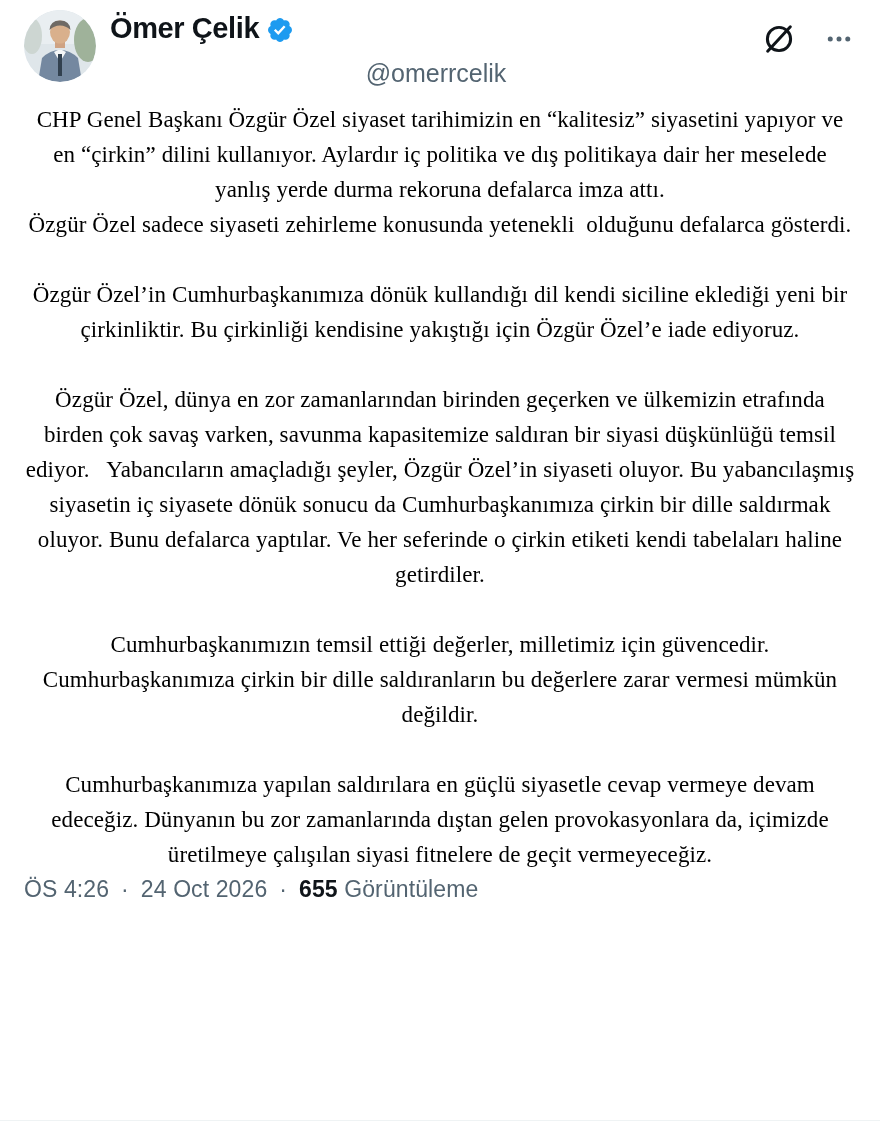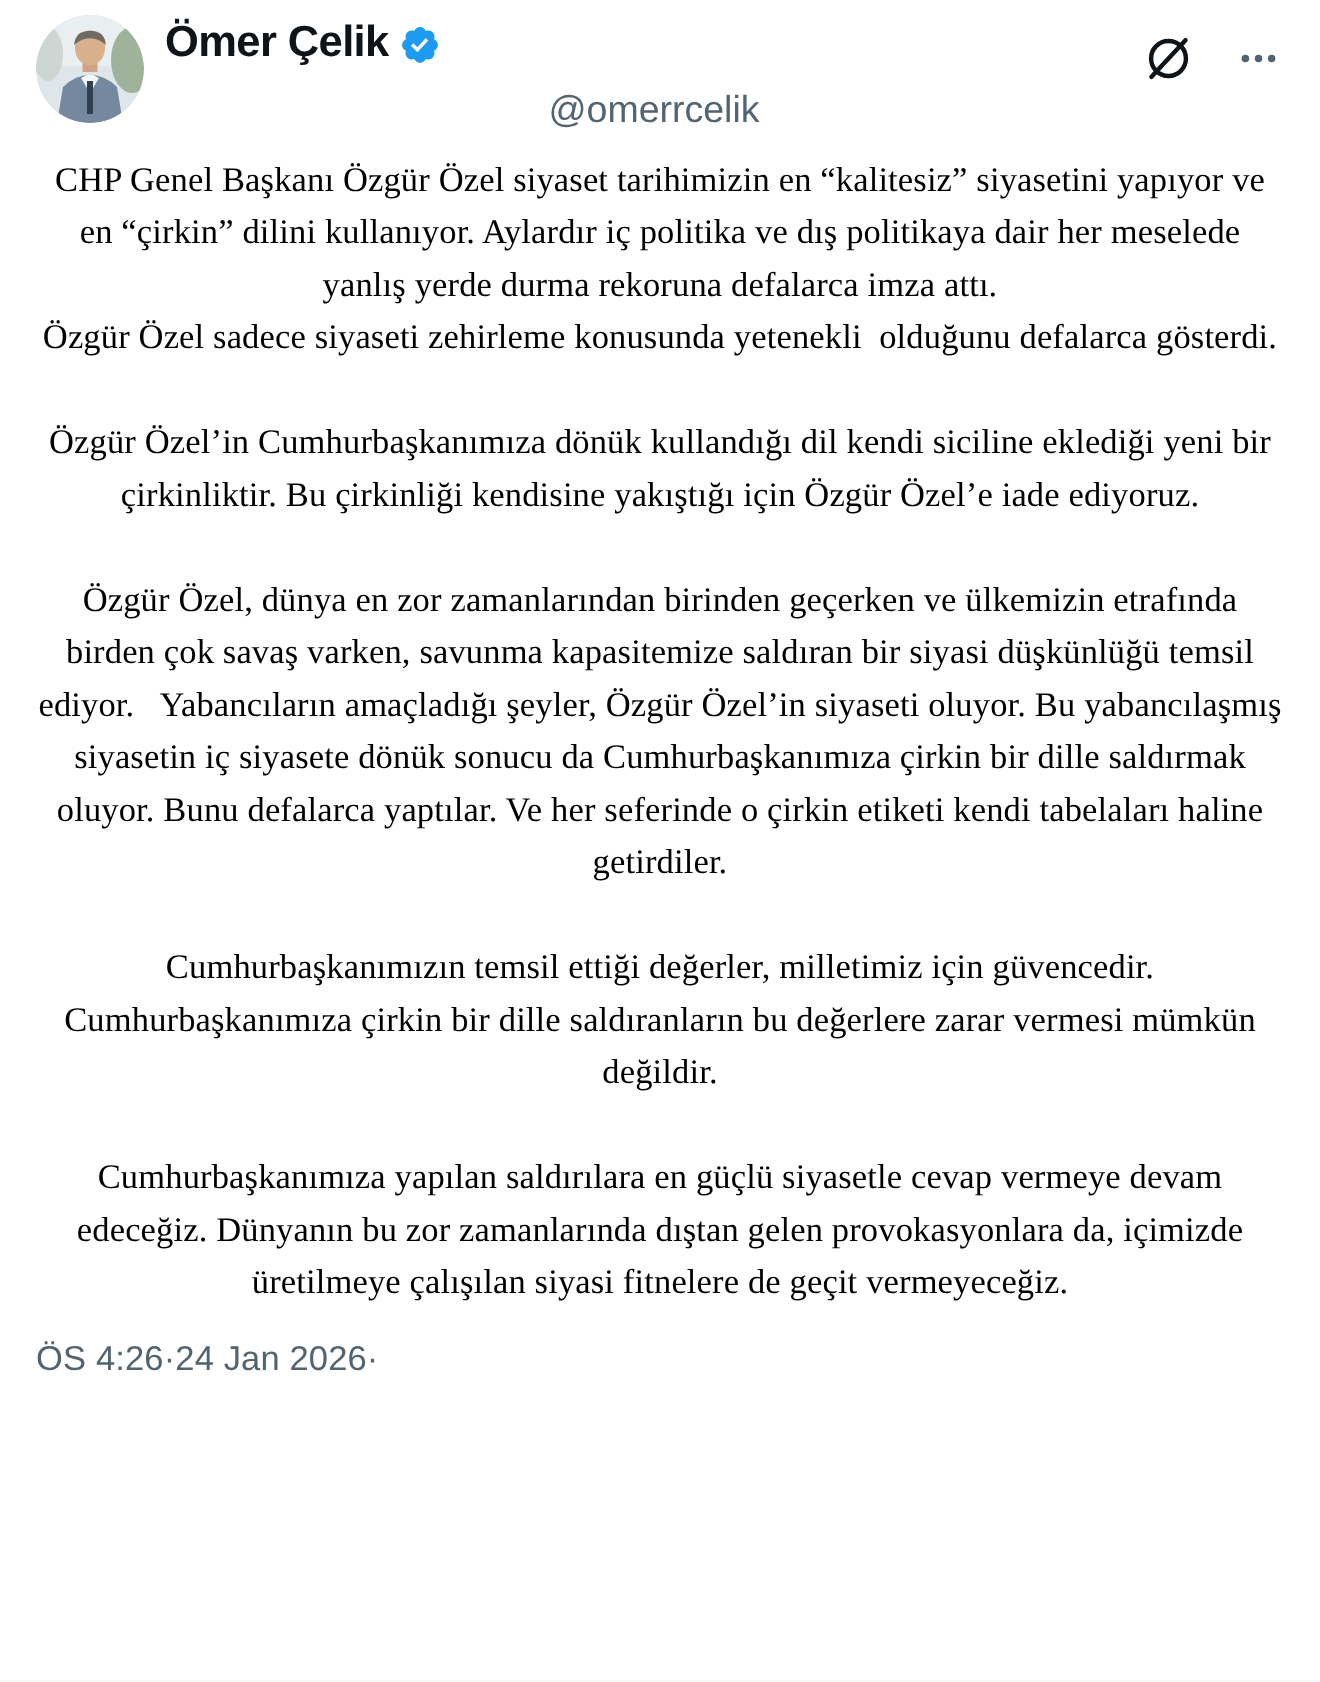--- a/index.html
+++ b/index.html
@@ -36,23 +36,23 @@
   .body-text {
     margin-top: 14px;
     font-size: 23px; line-height: 35px;
     letter-spacing: 0.1px;
     white-space: pre-wrap;
     word-wrap: break-word;
     color: #000000;
     font-family: Liberation Serif, serif;
   }
   .footer {
-    margin-top: 20px;
+    margin-top: 4px;
     font-size: 23px; color: #536471;
-    display: flex; align-items: baseline; gap: 0;
+    display: flex; align-items: baseline; gap: 12px;
     letter-spacing: 0.1px;
   }
   .footer .views-count { color: #0f1419; font-weight: bold; }
 </style>
 </head>
 <body>
 
 <article class="tweet">
 
   <div class="header">
@@ -115,17 +115,18 @@
 
 Özgür Özel, dünya en zor zamanlarından birinden geçerken ve ülkemizin etrafında birden çok savaş varken, savunma kapasitemize saldıran bir siyasi düşkünlüğü temsil ediyor.   Yabancıların amaçladığı şeyler, Özgür Özel’in siyaseti oluyor. Bu yabancılaşmış siyasetin iç siyasete dönük sonucu da Cumhurbaşkanımıza çirkin bir dille saldırmak oluyor. Bunu defalarca yaptılar. Ve her seferinde o çirkin etiketi kendi tabelaları haline getirdiler.
 
 Cumhurbaşkanımızın temsil ettiği değerler, milletimiz için güvencedir. Cumhurbaşkanımıza çirkin bir dille saldıranların bu değerlere zarar vermesi mümkün değildir.
 
 Cumhurbaşkanımıza yapılan saldırılara en güçlü siyasetle cevap vermeye devam edeceğiz. Dünyanın bu zor zamanlarında dıştan gelen provokasyonlara da, içimizde üretilmeye çalışılan siyasi fitnelere de geçit vermeyeceğiz.</div>
 
   <div class="footer">
     <span>ÖS 4:26</span>
     <span>·</span>
-    <span>24 Jan 2026</span>
+    <span>24 Oct 2026</span>
     <span>·</span>
+    <span><span class="views-count">655</span> <span>Görüntüleme</span></span>
   </div>
 
 </article>
 
 </body></html>

